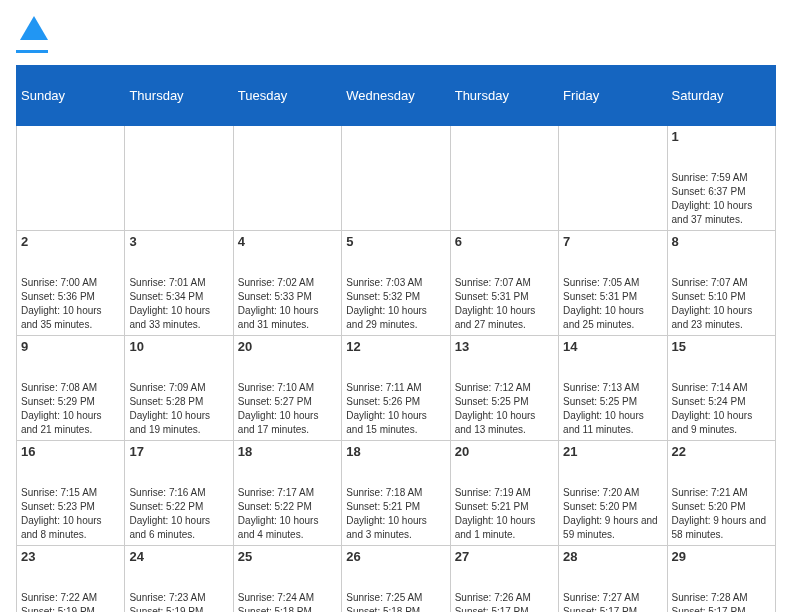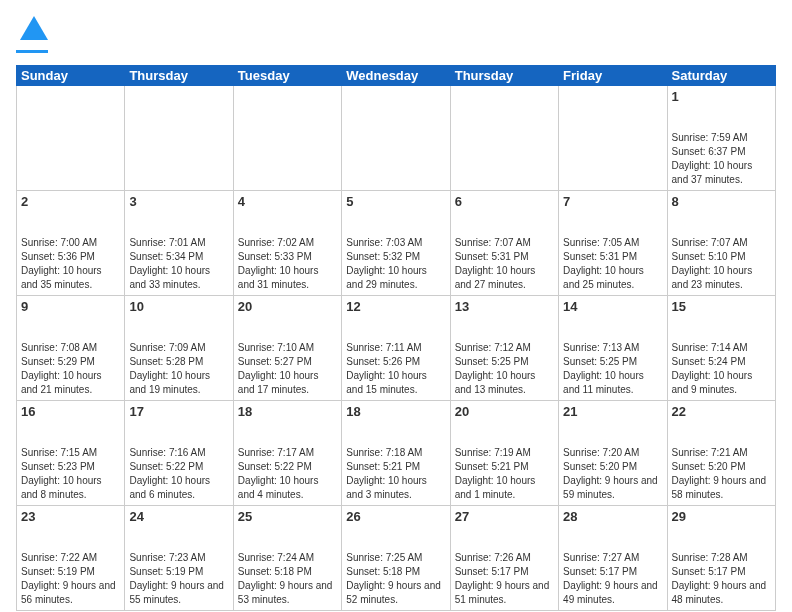--- a/index.html
+++ b/index.html
@@ -50,22 +50,22 @@
     }
     .calendar {
       width: 100%;
       border-collapse: collapse;
       border: 1px solid #ccc;
     }
     .calendar th {
       background: #1565C0;
       color: #fff;
       font-size: 13px;
-      font-weight: bold;
-      padding: 2px 4px;
+      font-weight: normal;
+      padding: 22px 4px;
       text-align: left;
       border: 1px solid #1565C0;
       margin-top: 8px;
     }
     .calendar td {
       border: 1px solid #ccc;
       vertical-align: top;
       padding: 3px 4px;
       width: calc(100% / 7);
       min-height: 70px;

